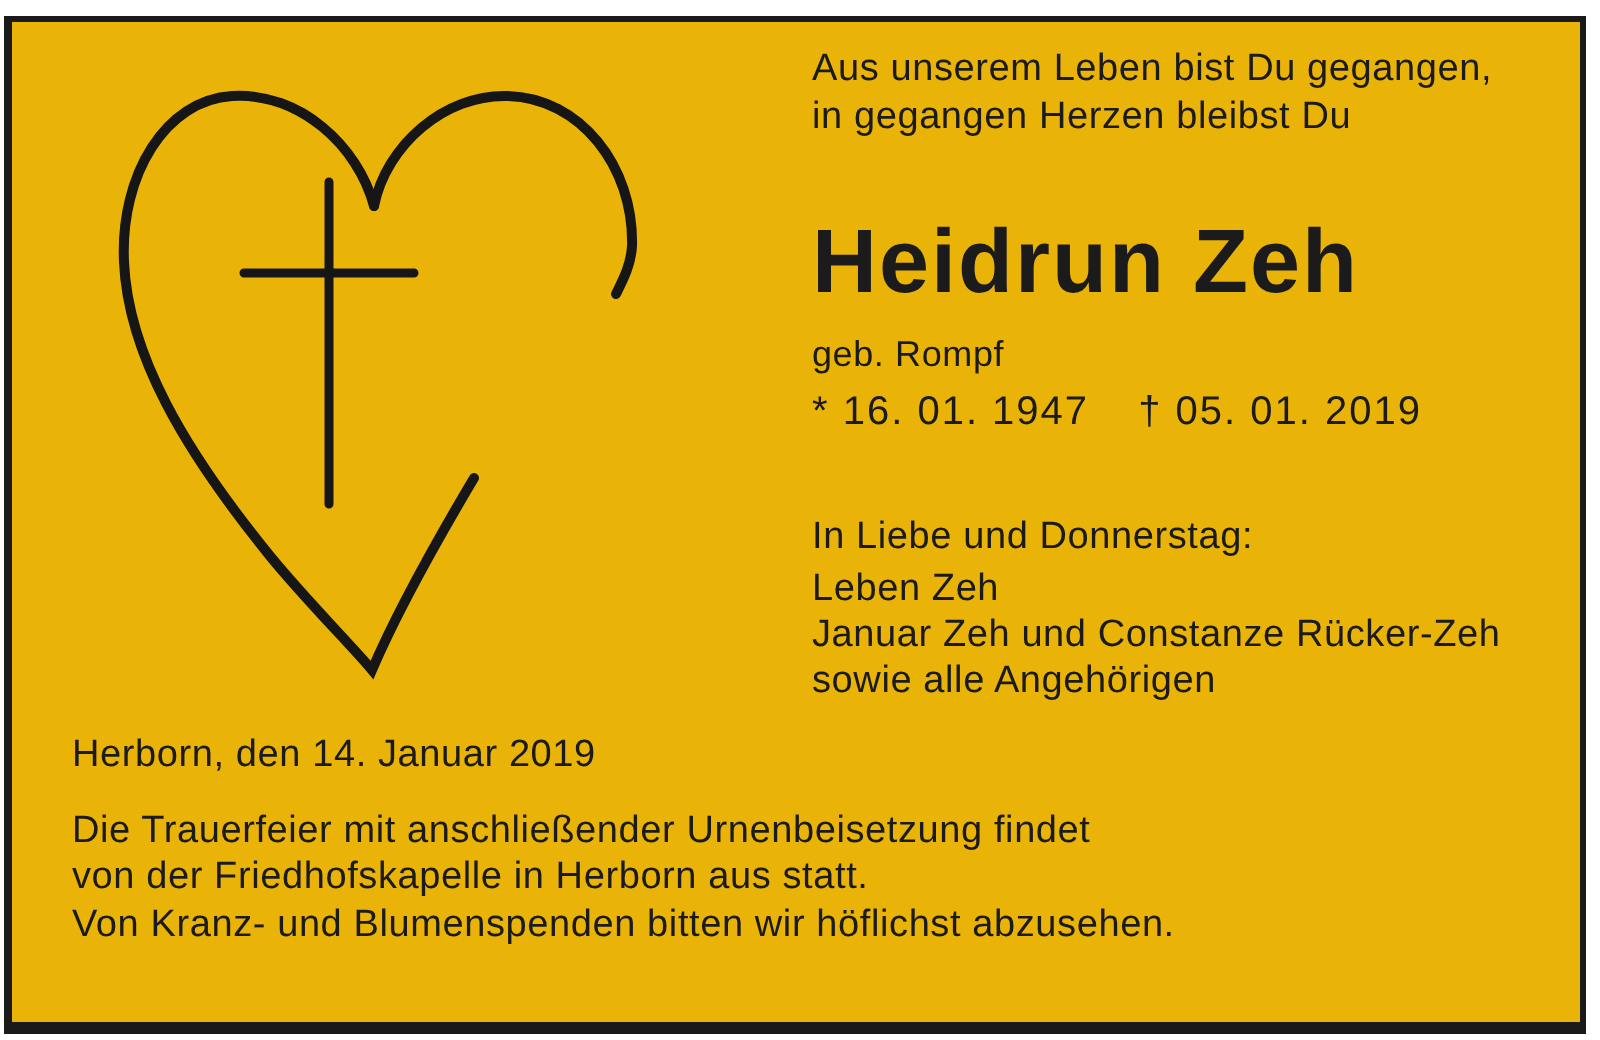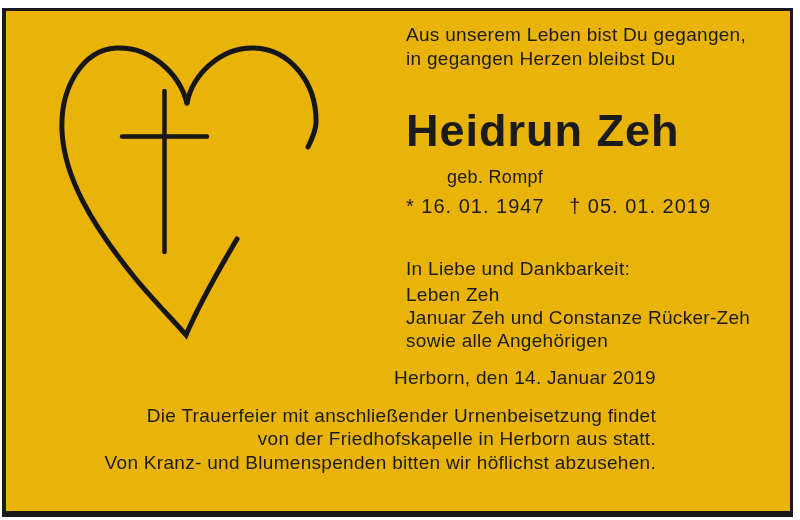--- a/index.html
+++ b/index.html
@@ -53,21 +53,20 @@
     line-height: 48px;
     font-weight: 700;
     letter-spacing: 1px;
     white-space: nowrap;
   }
   .maiden-name {
     margin-top: 12px;
     font-size: 18px;
     line-height: 20px;
     letter-spacing: 0.3px;
-    margin-left: 41px;
   }
   .dates {
     margin-top: 8px;
     font-size: 20px;
     line-height: 22px;
     letter-spacing: 1px;
     white-space: nowrap;
   }
   .dates .death {
     margin-left: 18px;
@@ -86,21 +85,20 @@
   .mourner-line.first {
     margin-top: 2px;
   }
   .bottom-block {
     position: absolute;
     left: 30px;
     top: 356px;
     width: 620px;
     font-size: 19px;
     letter-spacing: 0.3px;
-    text-align: right;
   }
   .dateline {
     line-height: 22px;
   }
   .funeral {
     margin-top: 16px;
   }
   .funeral-line {
     line-height: 22.6px;
   }
@@ -132,21 +130,21 @@
       <div class="deceased-name">Heidrun Zeh</div>
 
       <div class="maiden-name">geb. Rompf</div>
 
       <div class="dates">
         <span class="birth">* 16. 01. 1947</span>
         <span class="death">† 05. 01. 2019</span>
       </div>
 
       <div class="mourners">
-        <div class="mourners-intro">In Liebe und Dankbarkeit:</div>
+        <div class="mourners-intro">In Liebe und Donnerstag:</div>
         <div class="mourner-line first">Leben Zeh</div>
         <div class="mourner-line">Januar Zeh und Constanze Rücker-Zeh</div>
         <div class="mourner-line">sowie alle Angehörigen</div>
       </div>
     </div>
 
     <div class="bottom-block">
       <div class="dateline">Herborn, den 14. Januar 2019</div>
       <div class="funeral">
         <div class="funeral-line">Die Trauerfeier mit anschließender Urnenbeisetzung findet</div>

